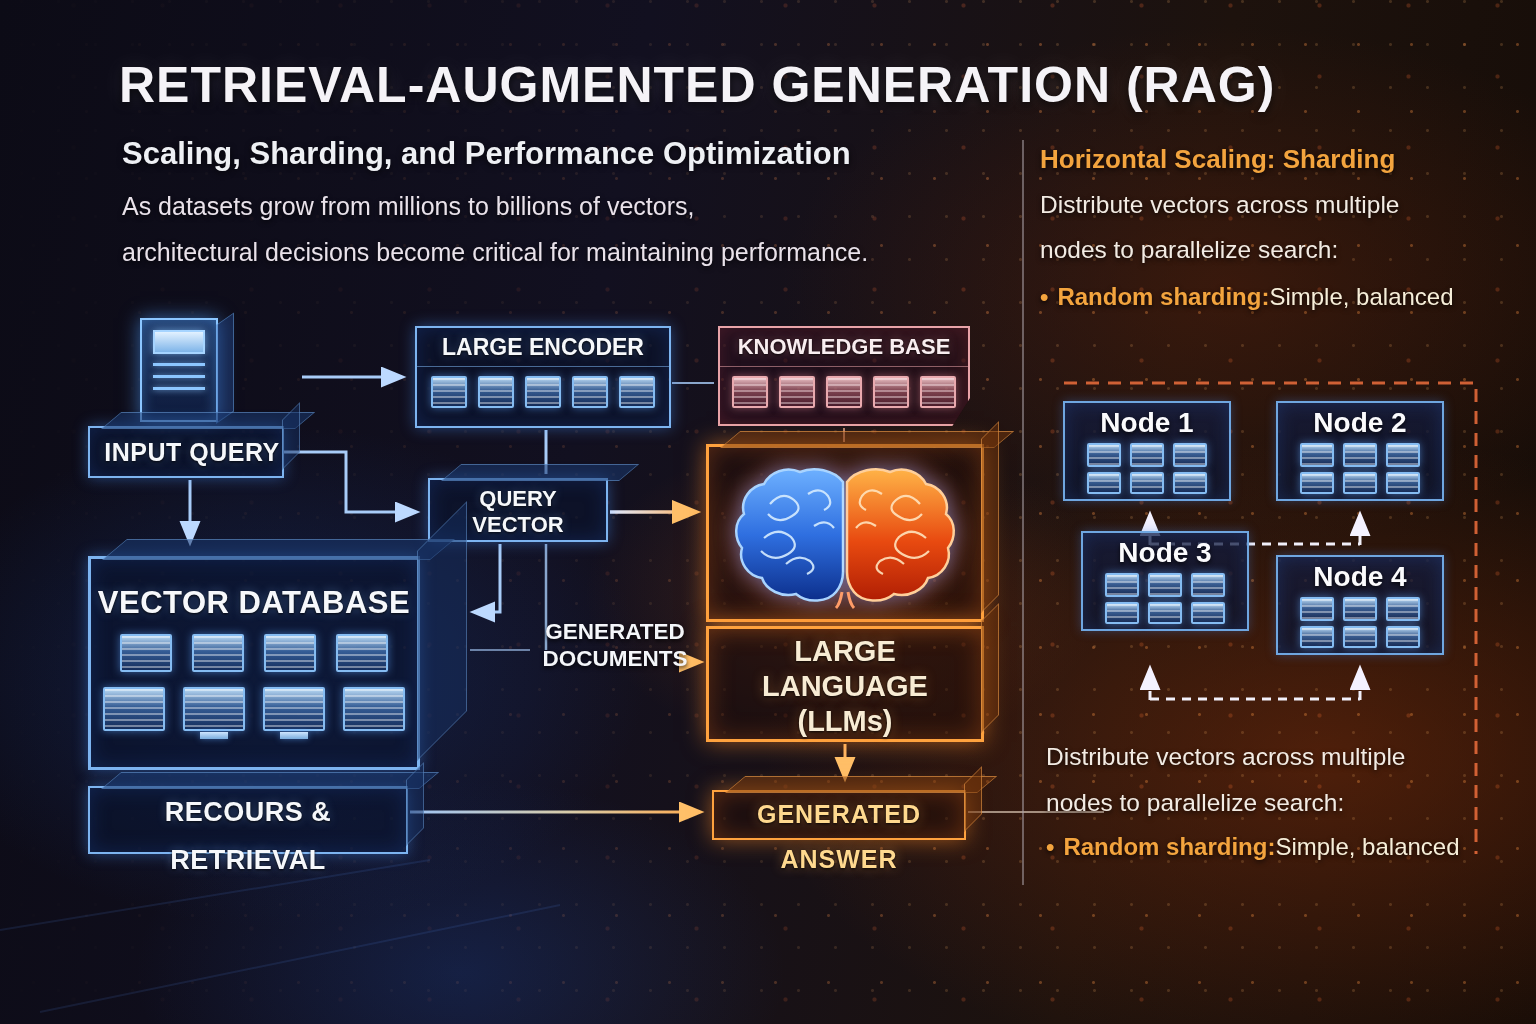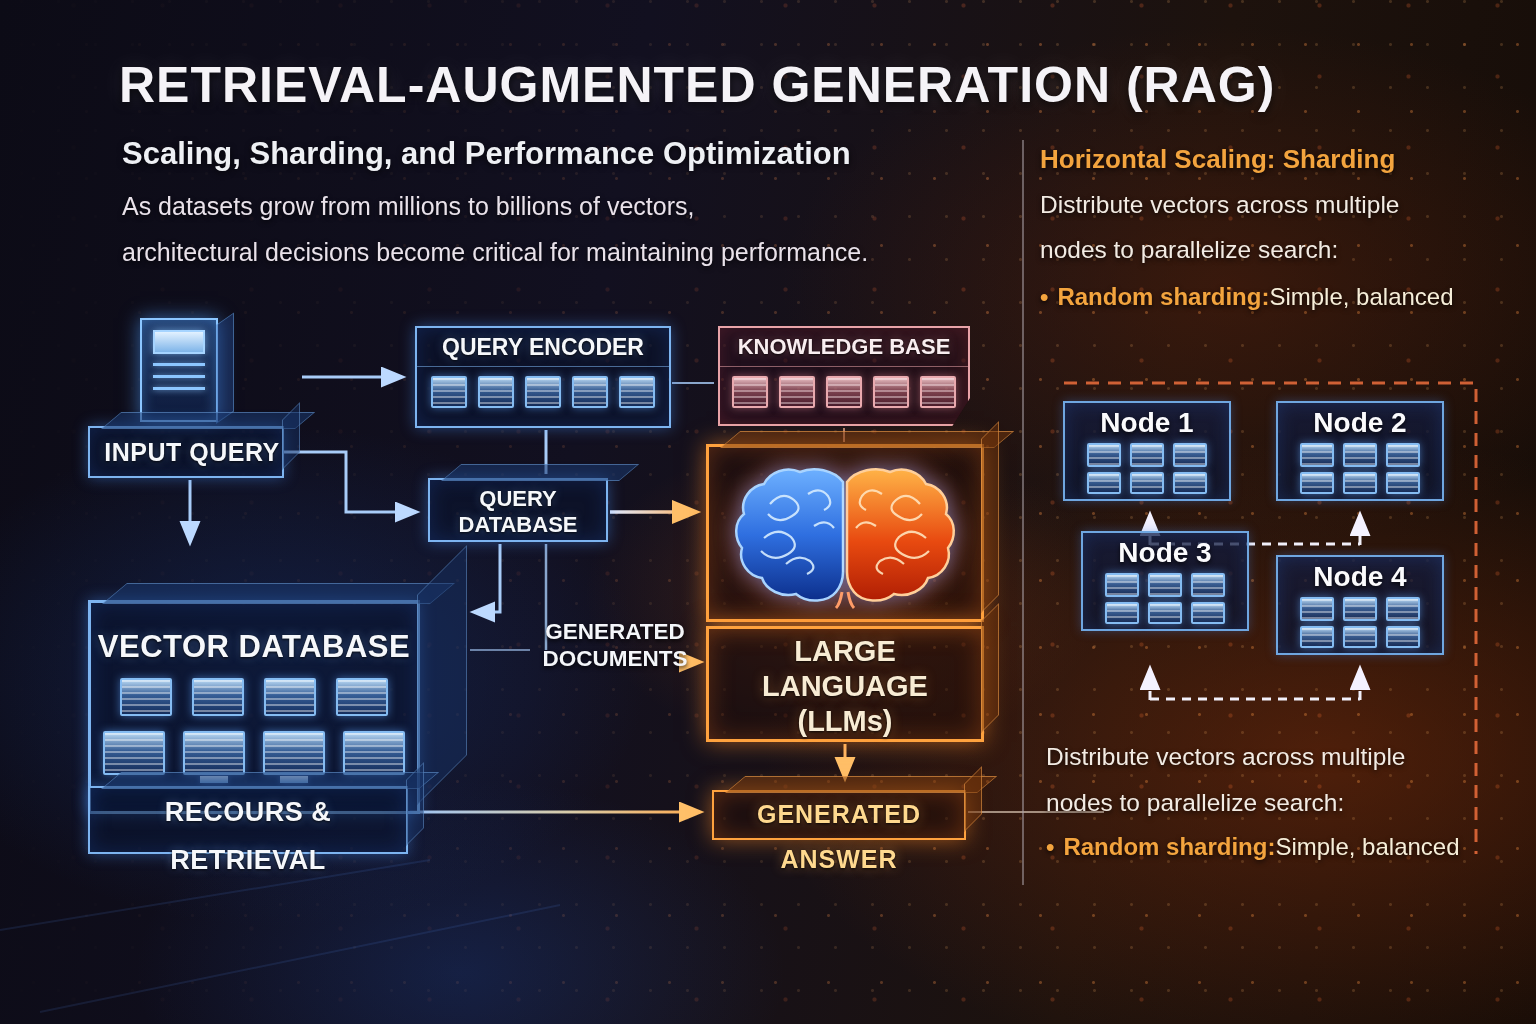--- a/index.html
+++ b/index.html
@@ -106,21 +106,21 @@
         box-shadow:0 0 14px rgba(235,130,135,.45), inset 0 0 20px rgba(150,50,62,.32);
         clip-path:polygon(0 0,100% 0,100% 72%, 93% 100%, 0 100%); }
   .kb .blabel { font-size:22px; line-height:38px; color:#f9eef0;
         border-bottom:1.5px solid rgba(232,163,168,.55);
         text-shadow:0 1px 3px rgba(0,0,0,.85), 0 0 10px rgba(240,150,155,.4); }
   .kb .chip-row { margin-top:9px; }
 
   .qe-small { left:428px; top:478px; width:180px; height:64px; }
   .qe-small .blabel { font-size:22px; line-height:26px; padding-top:6px; }
 
-  .vdb { left:88px; top:556px; width:332px; height:214px; border-width:3px;margin-top:44px; }
+  .vdb { left:88px; top:556px; width:332px; height:214px; border-width:3px; }
   .vdb::before { height:19px; top:-20px; }
   .vdb::after { width:48px; }
   .vdb .blabel { font-size:31px; margin-top:26px; letter-spacing:.5px; }
   .vdb .row-vdb1 { margin-top:13px; gap:20px; }
   .vdb .row-monitors { margin-top:15px; gap:18px; }
 
   .rr { left:88px; top:786px; width:320px; height:68px; }
   .rr .blabel { font-size:27px; line-height:48px; letter-spacing:.5px; }
 
   .obox { position:absolute; border:3px solid #ffa23e; background:rgba(32,12,6,.45);
@@ -226,21 +226,21 @@
     <div class="tower-line"></div>
     <div class="tower-line"></div>
     <div class="tower-line"></div>
   </div>
 
   <div class="bbox iq face-top face-right">
     <div class="blabel">INPUT QUERY</div>
   </div>
 
   <div class="bbox qe-top">
-    <div class="blabel">QUERY ENCODER</div>
+    <div class="blabel">LARGE ENCODER</div>
     <div class="chip-row">
         <div class="chip"></div>
         <div class="chip"></div>
         <div class="chip"></div>
         <div class="chip"></div>
         <div class="chip"></div>
       </div>
   </div>
 
   <div class="bbox kb">
@@ -250,21 +250,21 @@
         <div class="chip"></div>
         <div class="chip"></div>
         <div class="chip"></div>
         <div class="chip"></div>
       </div>
   </div>
 
   <div class="bbox qe-small face-top">
     <div class="blabel">
       <div>QUERY</div>
-      <div>DATABASE</div>
+      <div>VECTOR</div>
     </div>
   </div>
 
   <div class="bbox vdb face-top face-right">
     <div class="blabel">VECTOR DATABASE</div>
     <div class="chip-row row-vdb1">
         <div class="chip"></div>
         <div class="chip"></div>
         <div class="chip"></div>
         <div class="chip"></div>

